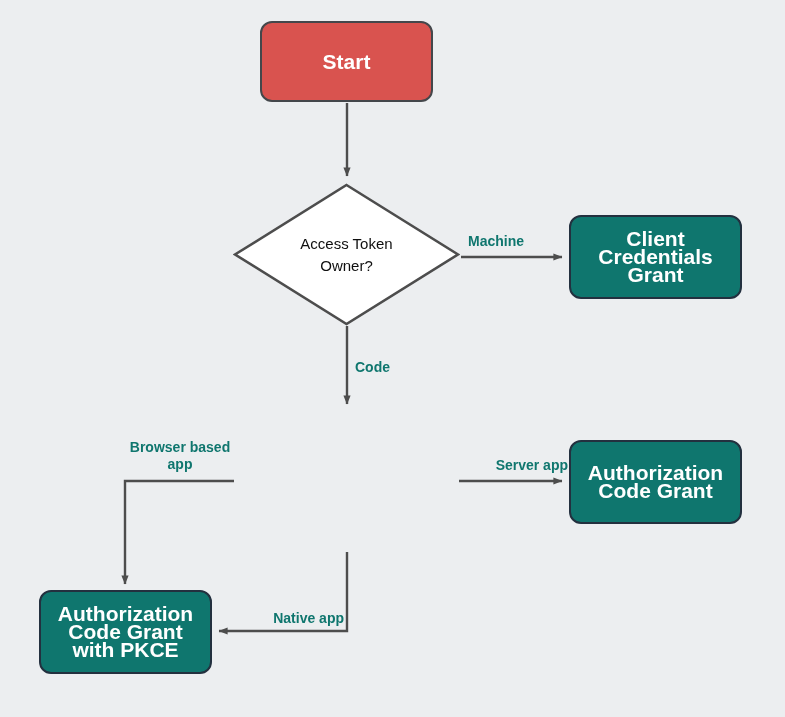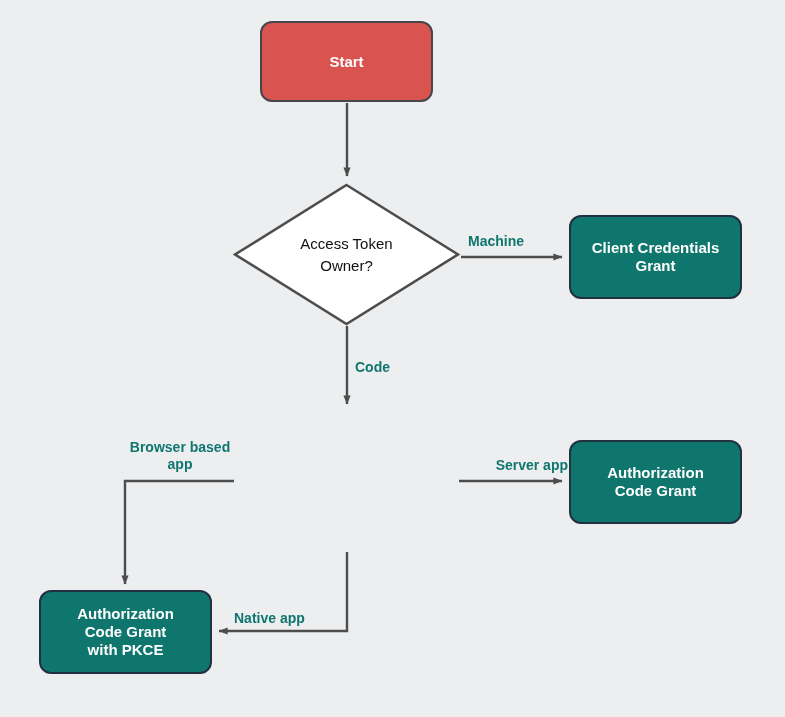--- a/index.html
+++ b/index.html
@@ -30,21 +30,21 @@
     position: absolute;
     box-sizing: border-box;
     display: flex;
     align-items: center;
     justify-content: center;
     text-align: center;
   }
   .node-rect {
     border-radius: 12px;
     border: 2px solid #36393d;
-    font-size: 15px;
+    font-size: 21px;
     line-height: 18px;
     font-weight: bold;
   }
   .node-start {
     background: #d9534f;
     border-color: #44474b;
     color: #ffffff;
   }
   .node-dark {
     background: #0f766e;
@@ -147,15 +147,15 @@
 
   <div class="edge-label" style="left:468px; top:233px; width:90px; text-align:left;">Machine</div>
 
   <div class="edge-label" style="left:355px; top:359px; width:80px; text-align:left;">Code</div>
 
   <div class="edge-label" style="left:468px; top:457px; width:100px; text-align:right;">Server app</div>
 
   <div class="edge-label" style="left: 110px; top: 439px; width: 140px; text-align: center; white-space: pre-line;">Browser based
 app</div>
 
-  <div class="edge-label" style="left:234px; top:610px; width:110px; text-align:left;">Native app</div>
+  <div class="edge-label" style="left:234px; top:610px; width:110px; text-align:right;">Native app</div>
 
 </div>
 
 </body></html>

